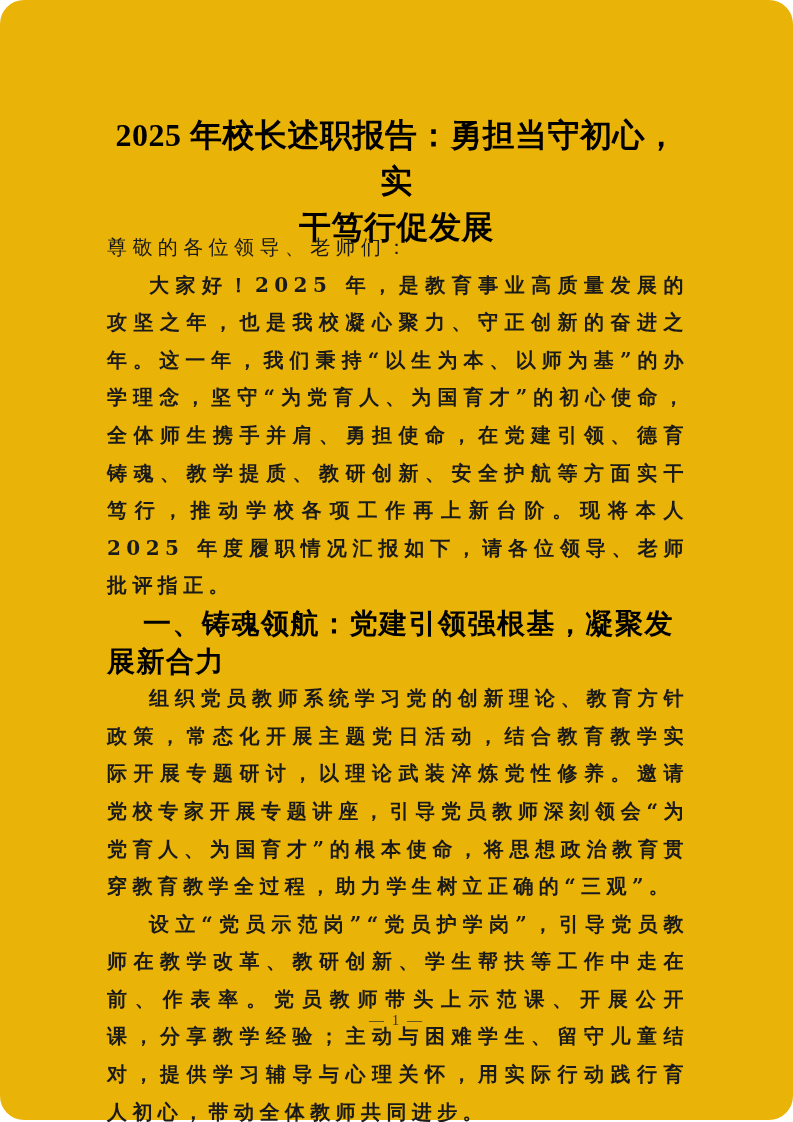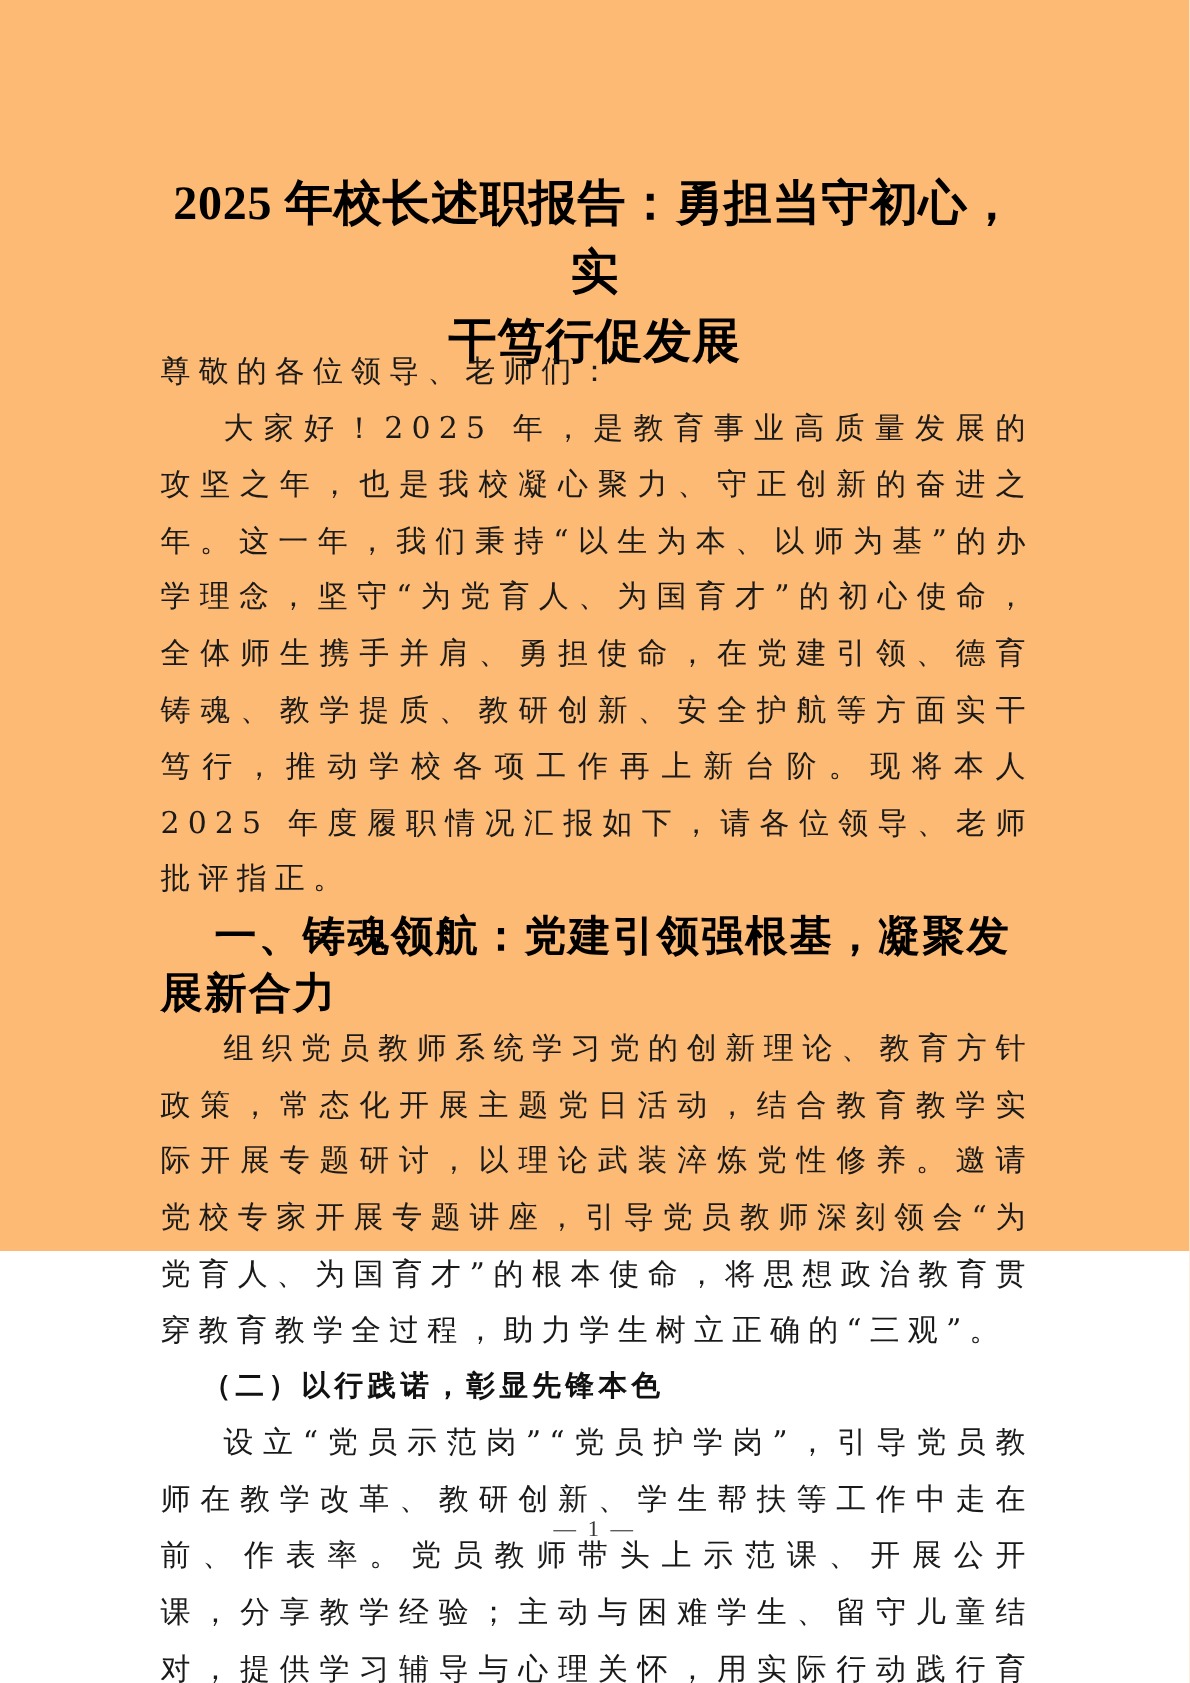--- a/index.html
+++ b/index.html
@@ -11,22 +11,23 @@
     width: 793px;
     height: 1122px;
     position: relative;
     overflow: hidden;
     color: #111111;
   }
   .page {
     position: absolute;
     left: 0; top: 0;
     width: 793px;
-    height: 834px;
-    background: #fdba74;
+    height: 1120px;
+    background: #eab308;
+    border-radius: 24px;
   }
   .title {
     position: absolute;
     left: 100px;
     width: 593px;
     top: 112px;
     text-align: center;
     font-family: "Liberation Serif", "DejaVu Serif", serif;
     font-weight: bold;
     font-size: 32px;
@@ -43,21 +44,21 @@
     font-size: 20px;
     line-height: 37.6px;
     color: #1a1a1a;
   }
   .p {
     margin: 0;
     text-align: justify;
     text-align-last: left;
     letter-spacing: 5.4px;
   }
-  .indent { text-indent: 42px; }
+  .indent { text-indent: 42px; font-weight: bold; }
   .h1 {
     margin: 0;
     font-family: "DejaVu Sans", "Liberation Sans", sans-serif;
     font-weight: bold;
     font-size: 28px;
     text-indent: 36px;
     letter-spacing: 1.5px;
     color: #000;
   }
   .h2 {
@@ -92,18 +93,17 @@
   </div>
 
   <div class="body">
     <p class="p">尊敬的各位领导、老师们：</p>
     <p class="p indent">大家好！2025 年，是教育事业高质量发展的攻坚之年，也是我校凝心聚力、守正创新的奋进之年。这一年，我们秉持“以生为本、以师为基”的办学理念，坚守“为党育人、为国育才”的初心使命，全体师生携手并肩、勇担使命，在党建引领、德育铸魂、教学提质、教研创新、安全护航等方面实干笃行，推动学校各项工作再上新台阶。现将本人 2025 年度履职情况汇报如下，请各位领导、老师批评指正。</p>
 
     <p class="h1">一、铸魂领航：党建引领强根基，凝聚发展新合力</p>
 
     <p class="p indent">组织党员教师系统学习党的创新理论、教育方针政策，常态化开展主题党日活动，结合教育教学实际开展专题研讨，以理论武装淬炼党性修养。邀请党校专家开展专题讲座，引导党员教师深刻领会“为党育人、为国育才”的根本使命，将思想政治教育贯穿教育教学全过程，助力学生树立正确的“三观”。</p>
 
-    <p class="h2 bold">（二）以行践诺，彰显先锋本色</p>
     <p class="p indent">设立“党员示范岗”“党员护学岗”，引导党员教师在教学改革、教研创新、学生帮扶等工作中走在前、作表率。党员教师带头上示范课、开展公开课，分享教学经验；主动与困难学生、留守儿童结对，提供学习辅导与心理关怀，用实际行动践行育人初心，带动全体教师共同进步。</p>
   </div>
 
   <div class="footer">— 1 —</div>
 </div>
 
 </body></html>

